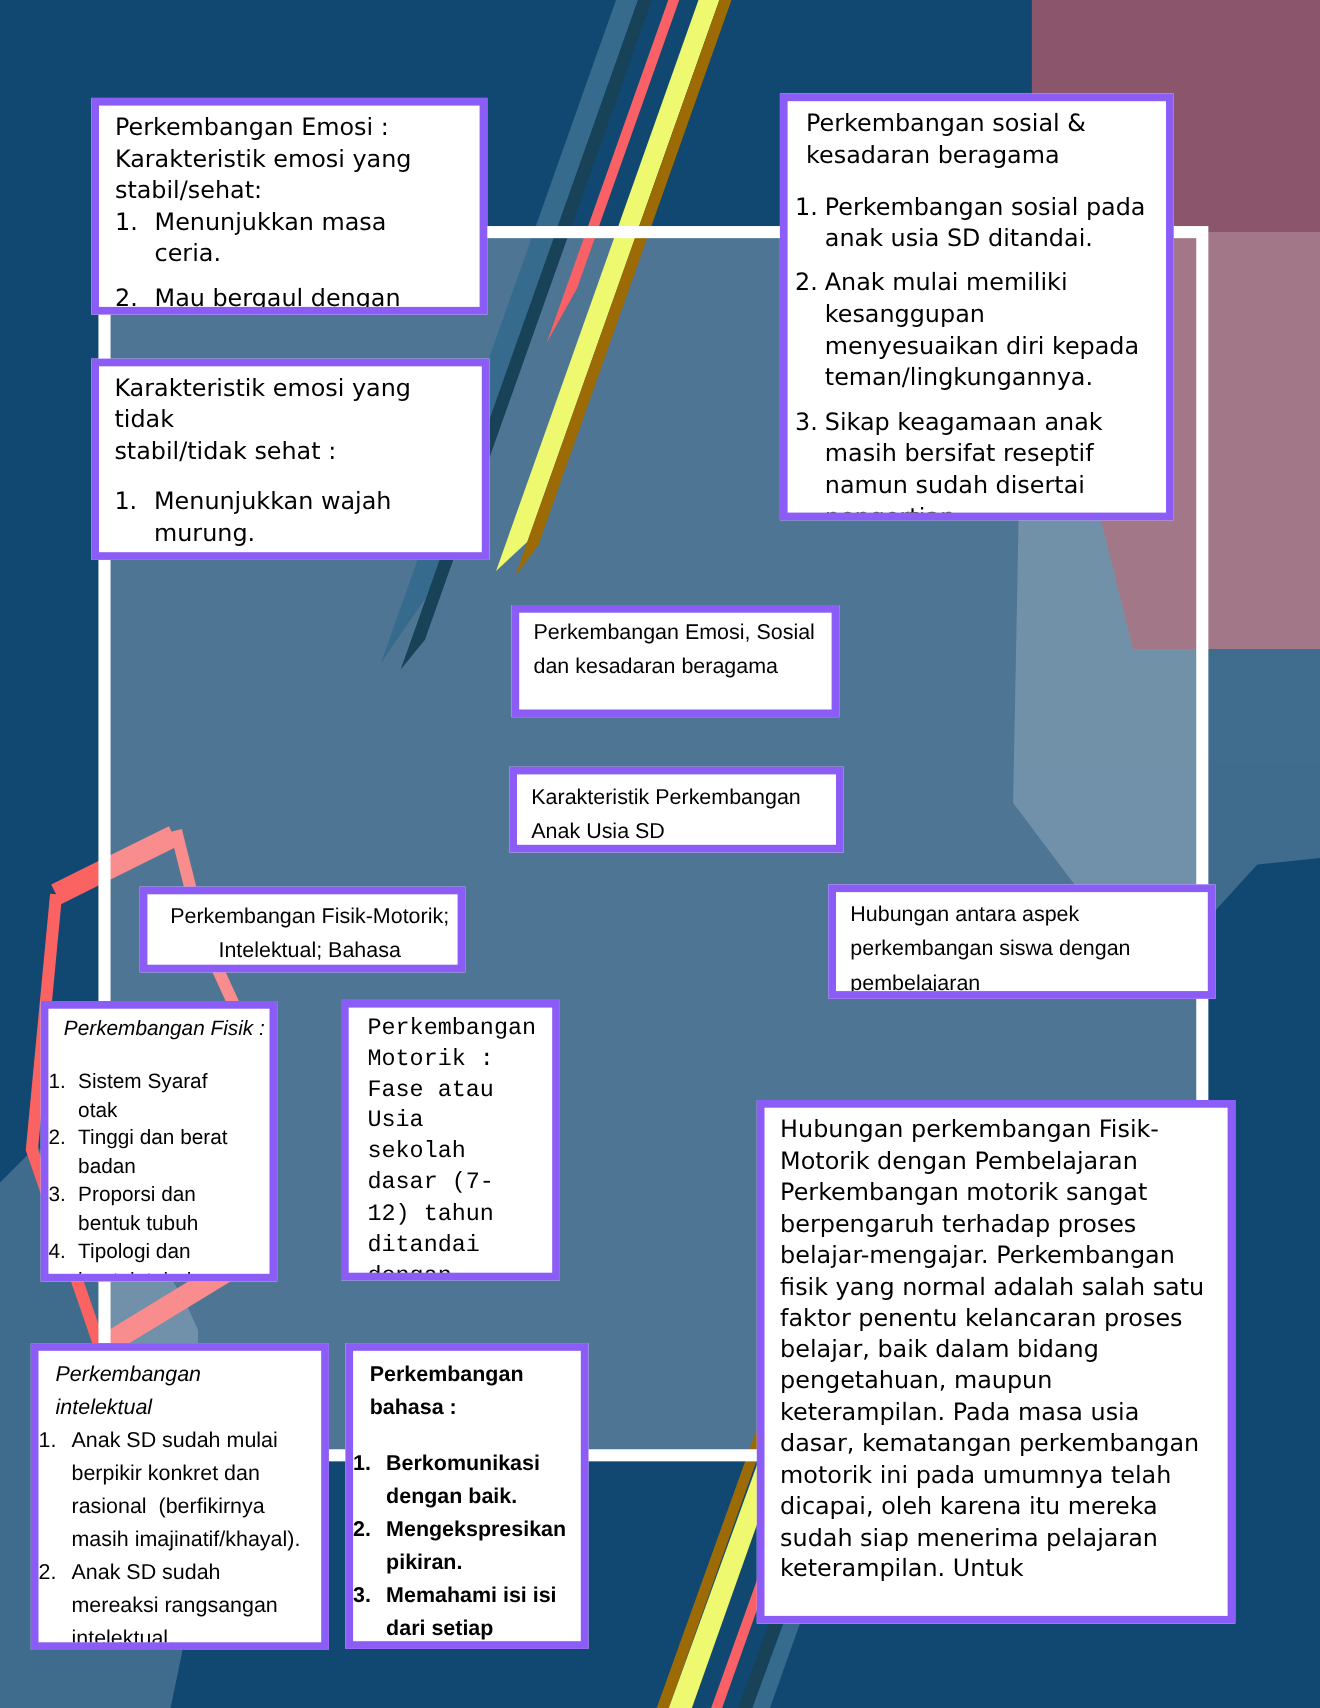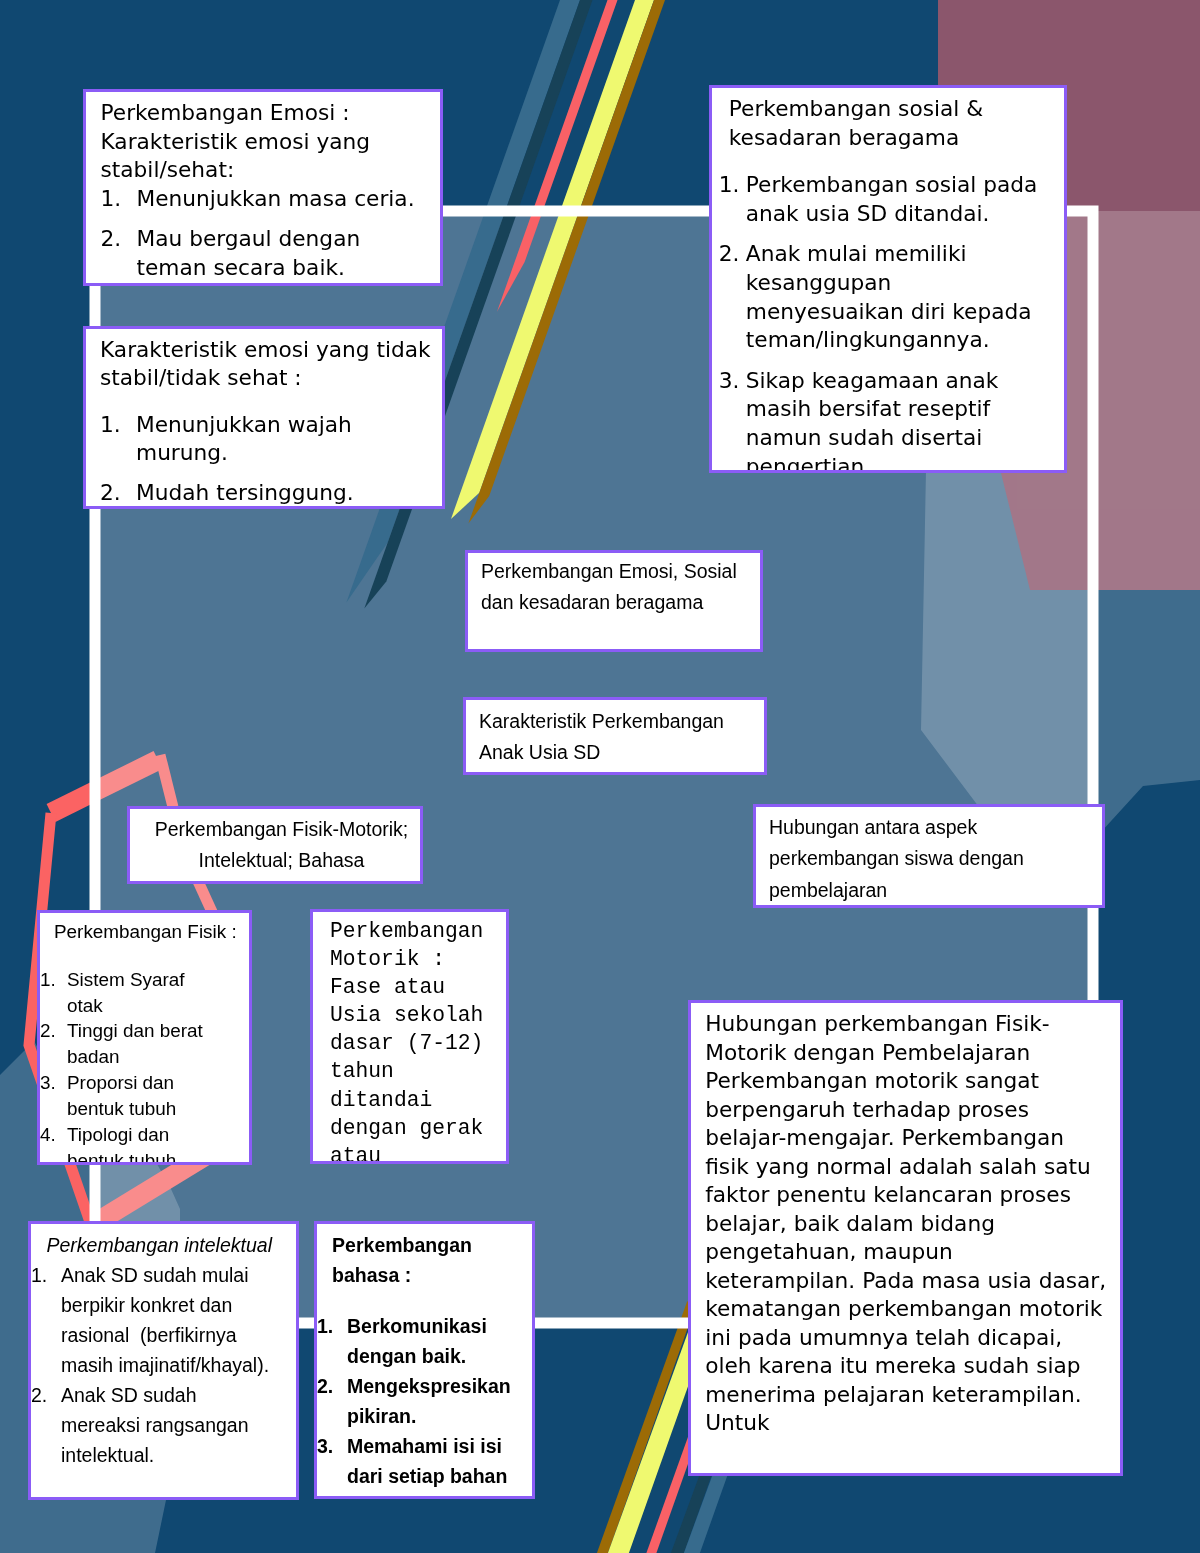--- a/index.html
+++ b/index.html
@@ -1,20 +1,20 @@
 <!DOCTYPE html>
 <html><head>
 <meta charset="utf-8">
 <style>
   html,body{margin:0;padding:0;}
   body{width:1200px;height:1553px;overflow:hidden;background:#104871;
        font-family:"DejaVu Sans",sans-serif;}
   #slide{position:relative;width:1200px;height:1553px;overflow:hidden;}
   #bg{position:absolute;left:0;top:0;width:1200px;height:1553px;}
-  .card{position:absolute;background:#fff;border:3px solid #8b5cf6;box-sizing:border-box;
+  .card{position:absolute;background:#fff;border:7px solid #8b5cf6;box-sizing:border-box;
         overflow:hidden;color:#000;}
   .card p{margin:0;}
   .card .hd{white-space:pre-line;}
 
   
   .c1{left:83px;top:89px;width:360px;height:197px;}
   .c2{left:83px;top:326px;width:362px;height:183px;}
   .c3{left:709px;top:85px;width:358px;height:388px;}
   .c4{left:465px;top:550px;width:298px;height:102px;}
   .c5{left:463px;top:681px;width:304px;height:78px;margin-top:16px;}
@@ -33,21 +33,21 @@
   .c1{padding:7px 19px 0 14.5px;}
   .c2{padding:6.7px 10px 0 14px;}
   .c2 .list li:first-child{margin-top:18px;}
   .c2 .list li+li{margin-top:11px;}
   .c3{padding:7px 9px 0 6.8px;}
   .c3 .hd{padding-left:10px;}
   .c3 .list li{padding-left:27px;}
   .c3 .list li:first-child{margin-top:19px;}
   .c3 .list li+li{margin-top:12px;}
   .c8{font-size:18.9px;line-height:25.9px;padding:6px 0 0 0;}
-  .c8 .hd{padding-left:14px;}
+  .c8 .hd{padding-left:14px;font-style:italic;}
   .c8 .list{padding-right:27px;}
   .c8 .list li{padding-left:27px;}
   .c8 .list li:first-child{margin-top:21.7px;}
   .c8 .list li+li{margin-top:0;}
   .c9{font-size:21.3px;line-height:28.1px;padding:5px 15px 0 17px;}
   .c9 p{white-space:pre-wrap;font-family:Liberation Mono, monospace;}
   .c12{font-size:21.7px;line-height:28.5px;padding:7px 11.3px 0 14.2px;}
   .c4,.c5,.c7{font-size:19.5px;line-height:31.4px;}
   .c4{padding:2.6px 0 0 13px;}
   .c5{padding:6px 0 0 13px;}

